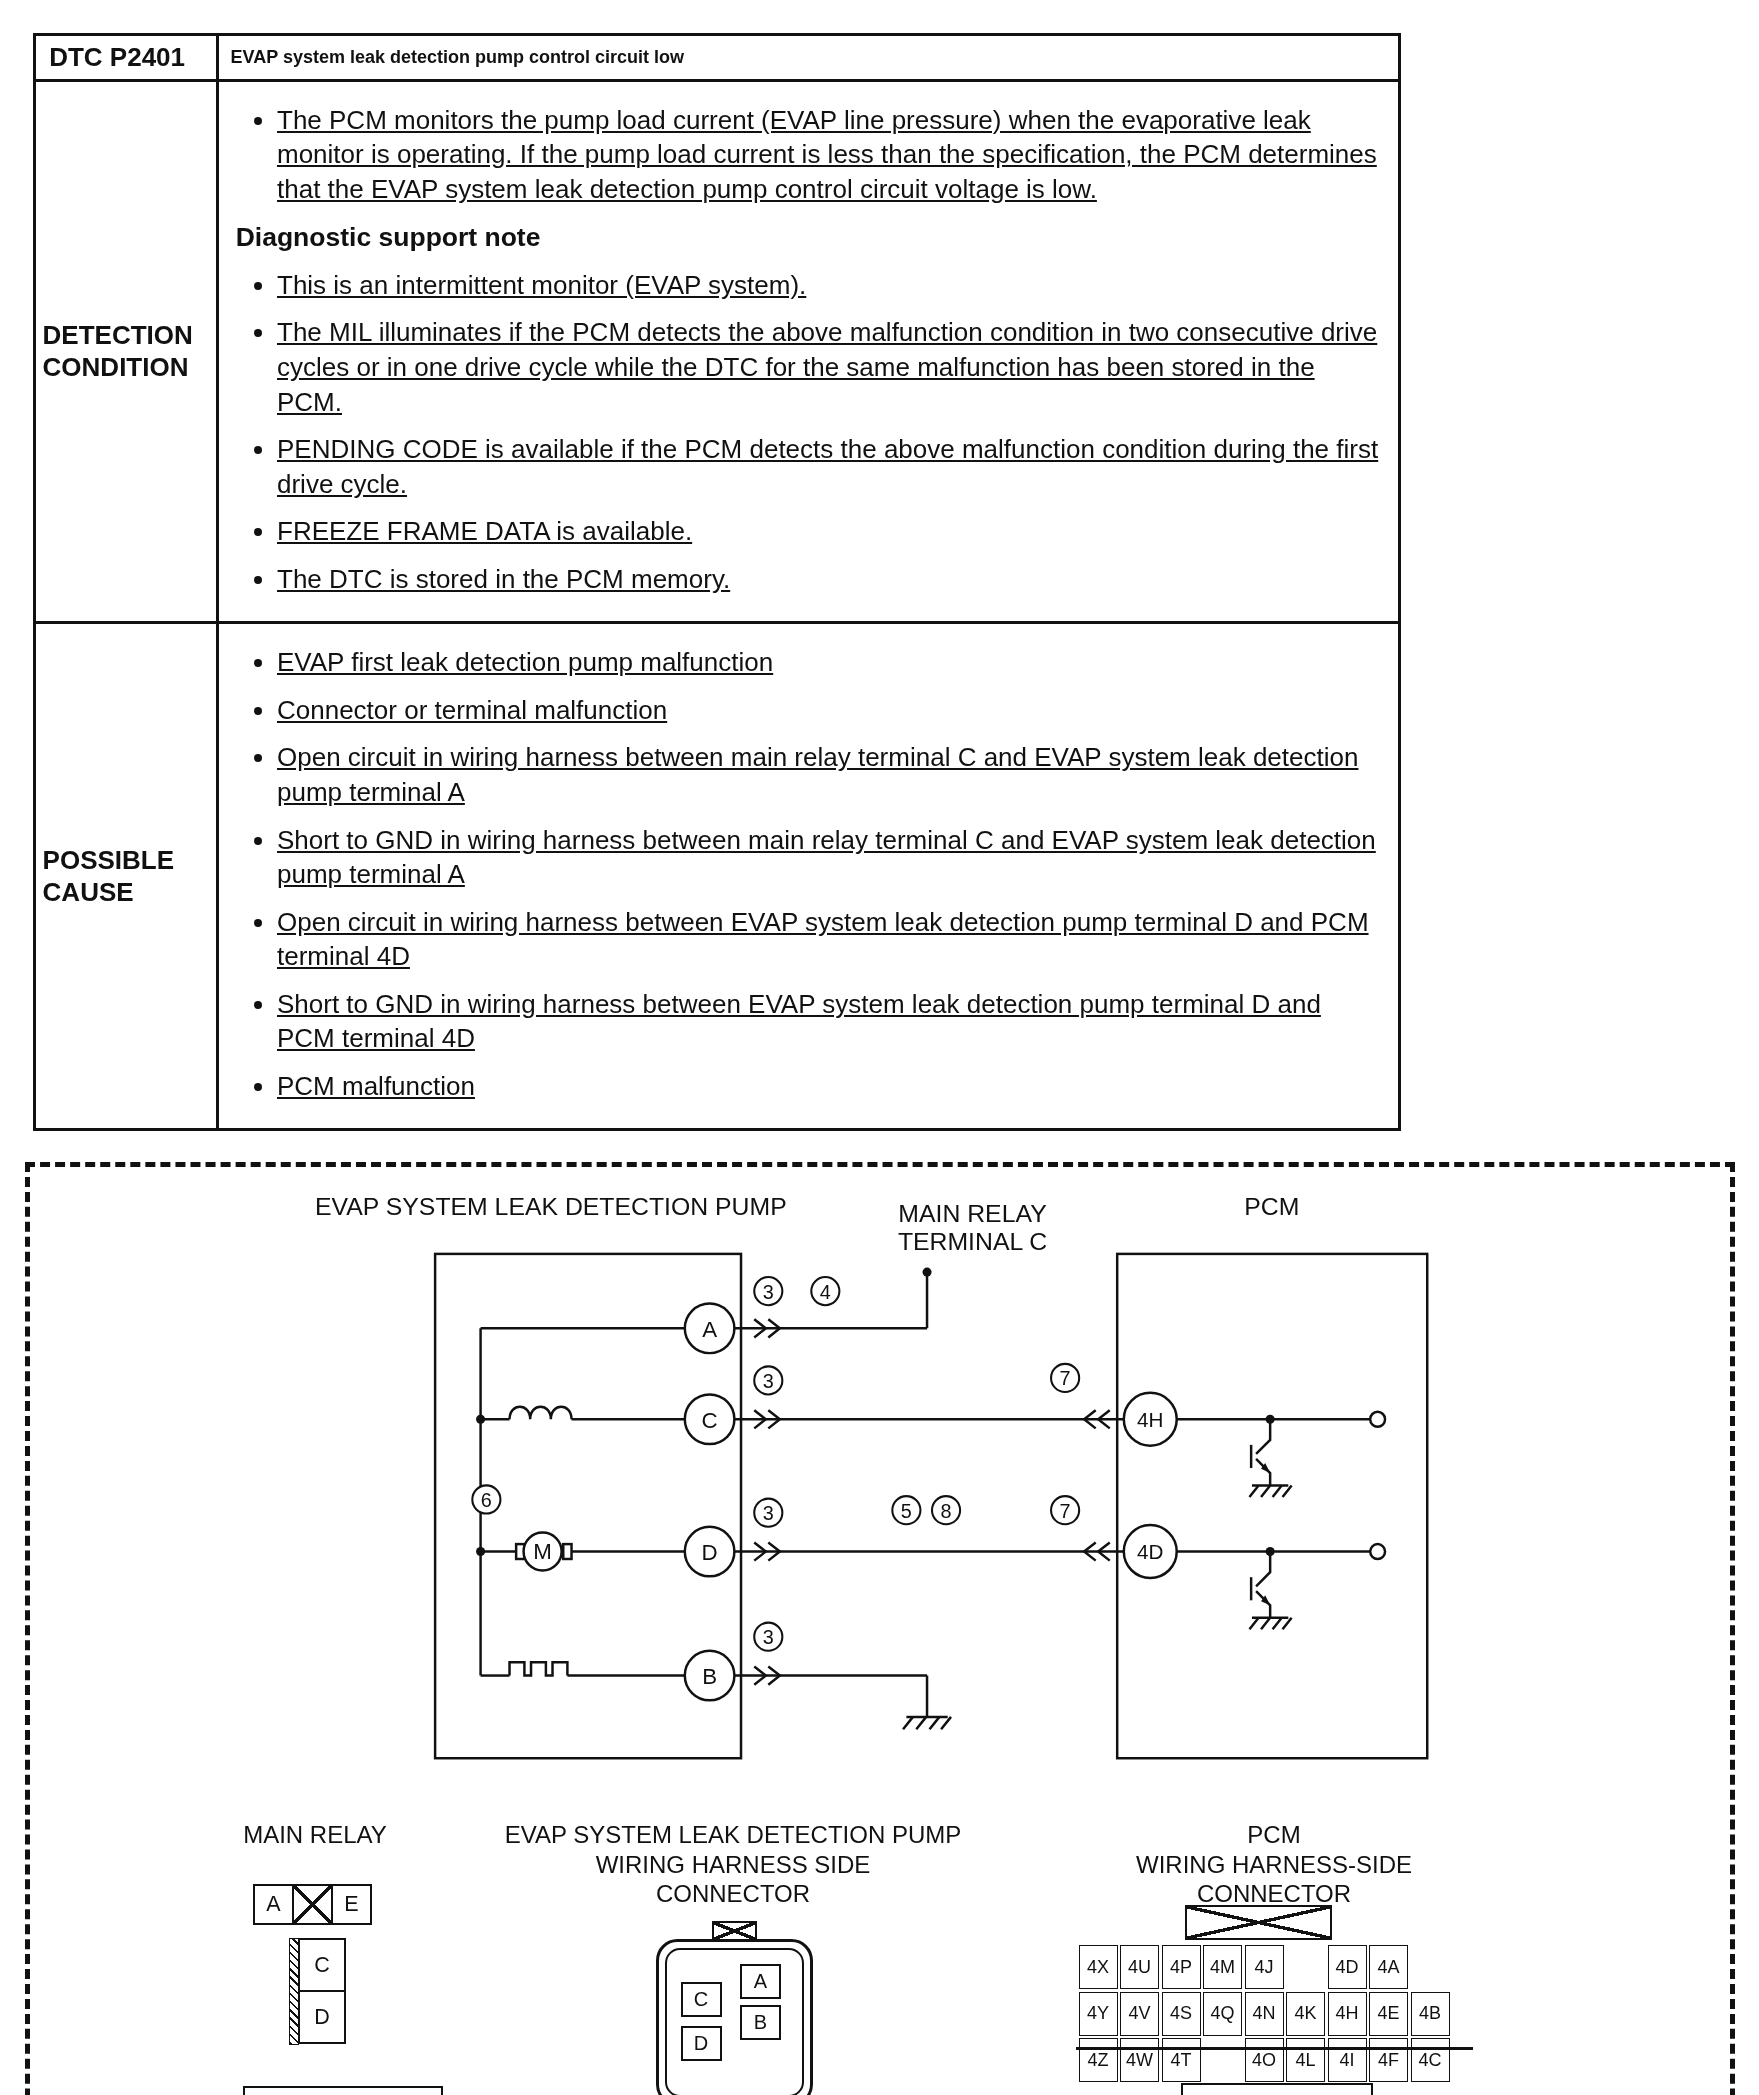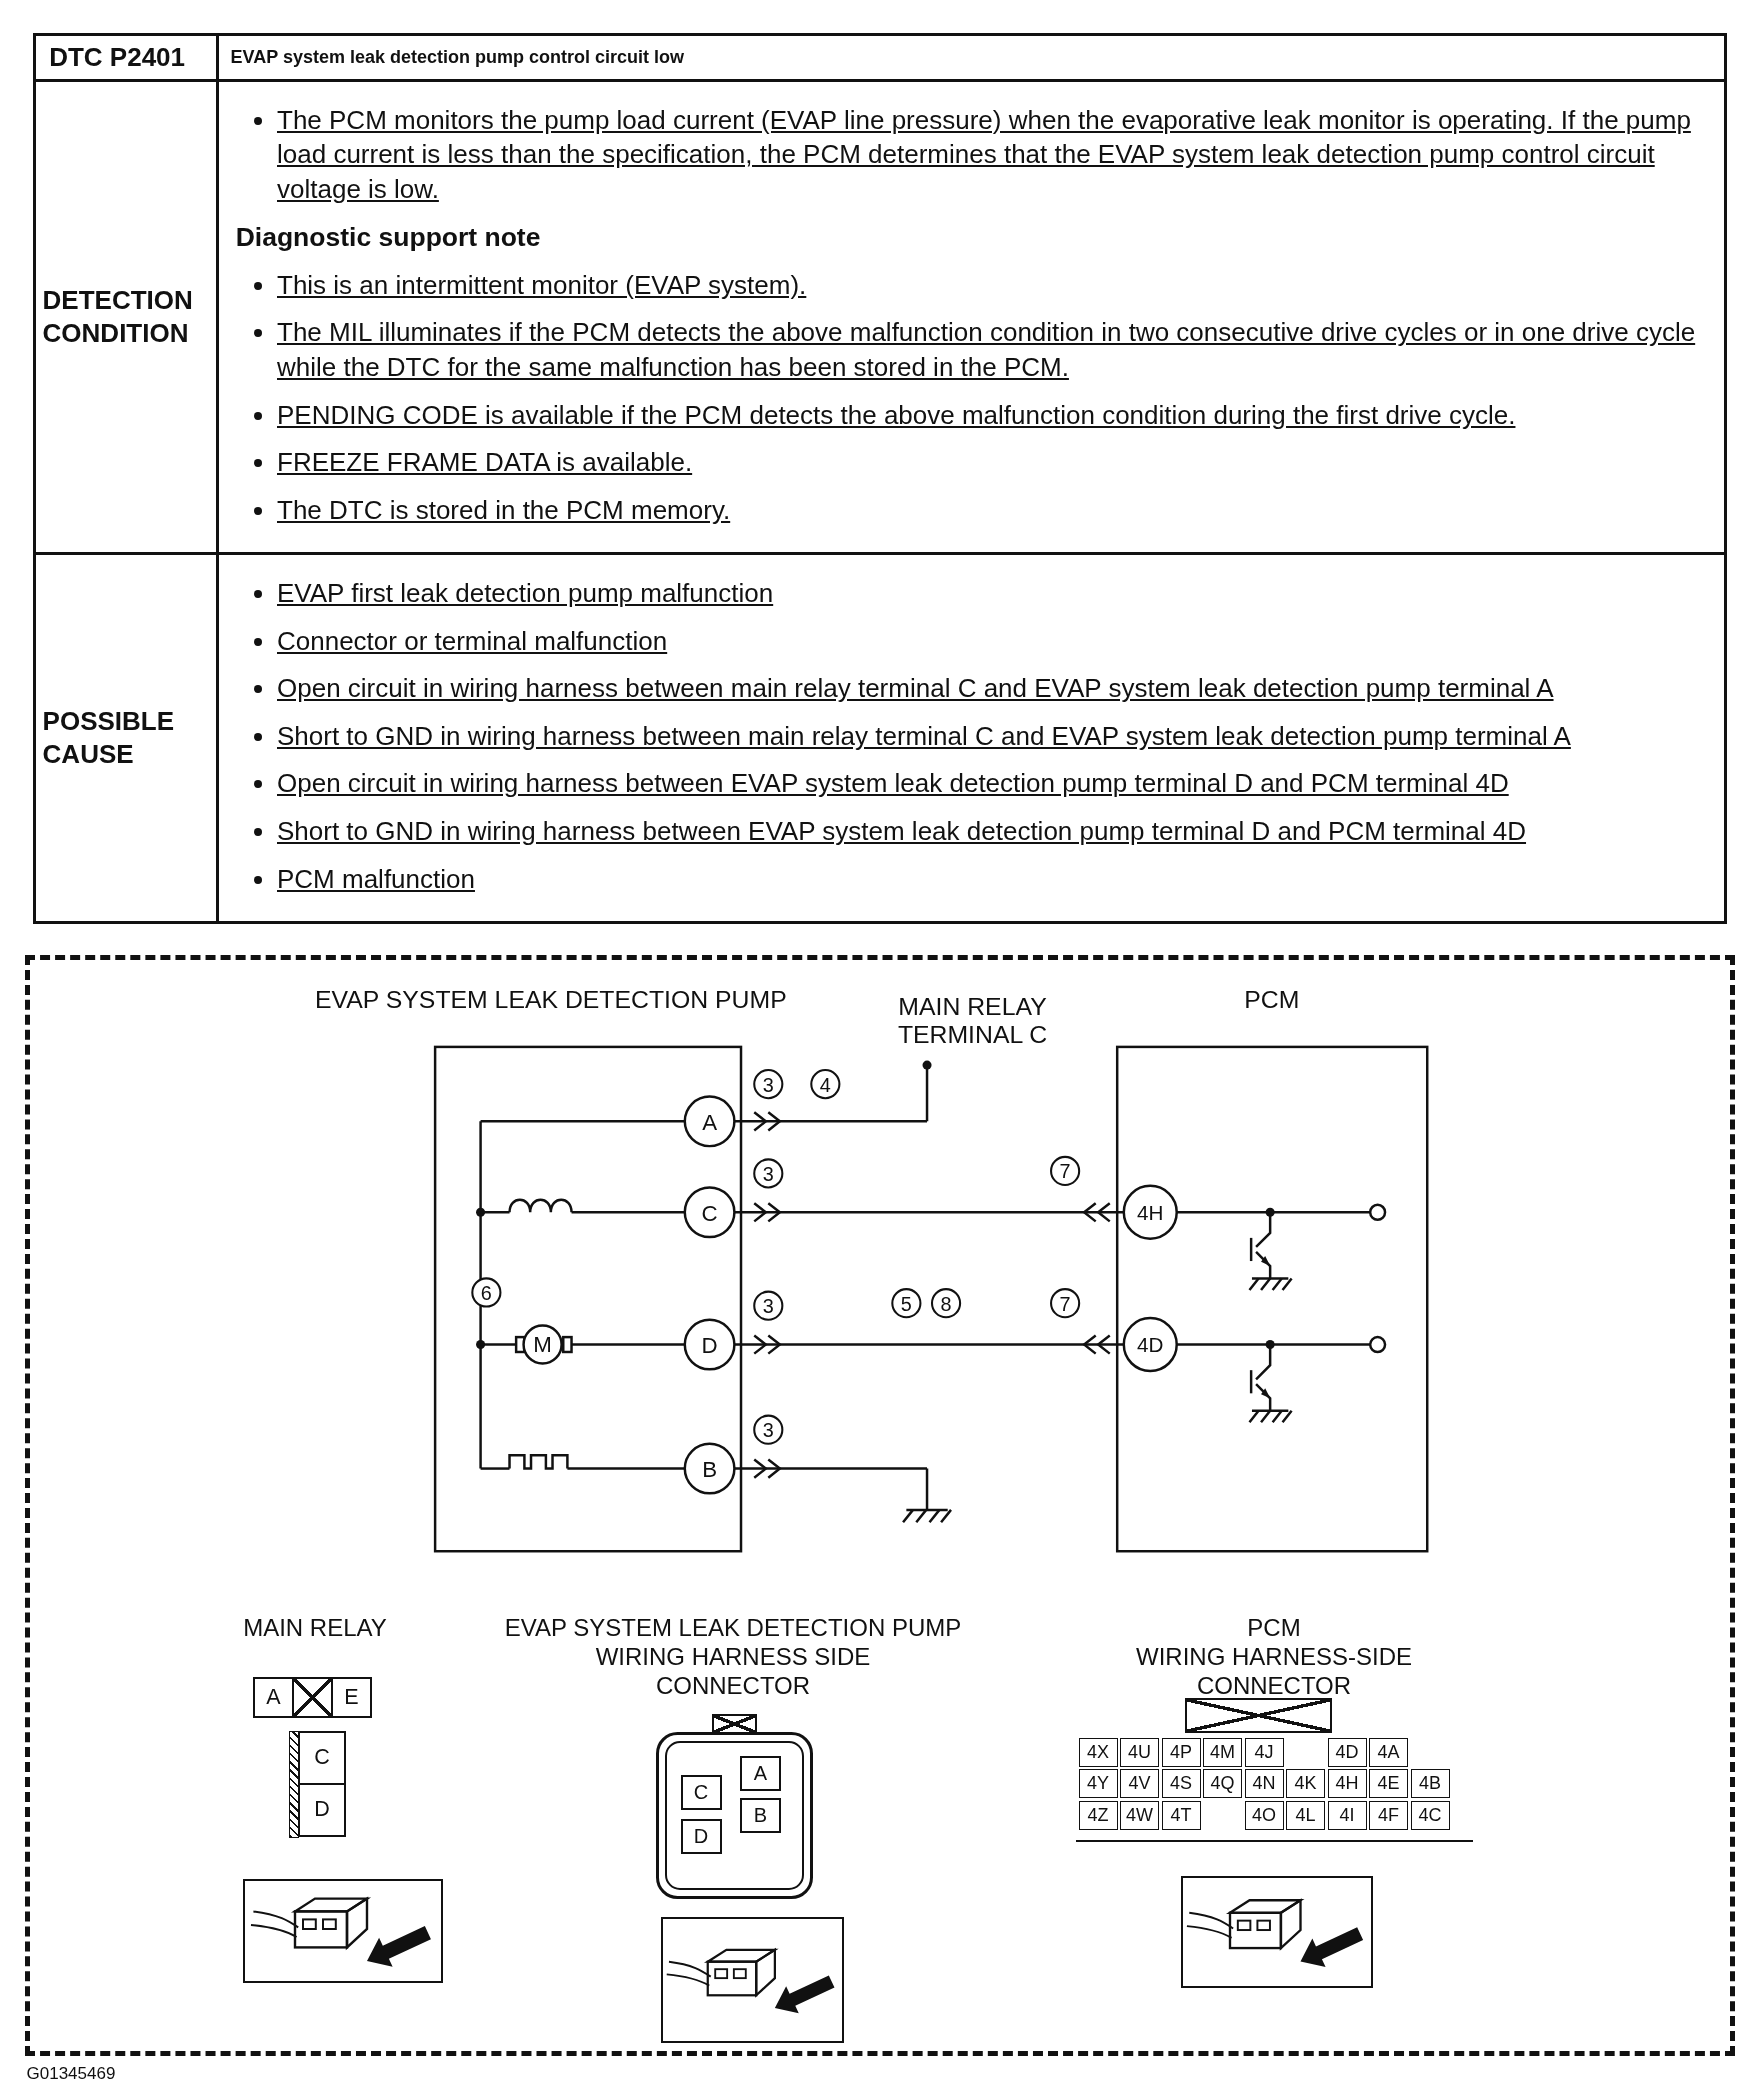--- a/index.html
+++ b/index.html
@@ -7,21 +7,21 @@
   body {
     width: 1760px; height: 2095px;
     font-family: "Liberation Sans", "DejaVu Sans", sans-serif;
     color:#111;
     position: relative;
   }
 
   
   table.dtc {
     border-collapse: collapse;
-    width: 1694px;
+    width: 1368px;
     margin: 33px 0 0 33px;
     table-layout: fixed;
   }
   table.dtc td { border: 3.3px solid #111; }
   td.hd {
     width: 183px;
     text-align: left;
     vertical-align: middle;
     font-weight: bold;
     font-size: 26px;
@@ -97,21 +97,21 @@
     border:2.5px solid #111; background:#fff;
     display:flex; align-items:center; justify-content:center; font-size:20px;
   }
 
   
   .pcm-conn { position:absolute; left:1046px; top:738px; width:397px; height:150px; }
   .pcm-tab  { position:absolute; left:109px; top:0; width:147px; height:35px; border:2.5px solid #111; background-color:#fff; }
   .pcm-rows { position:absolute; left:2.5px; top:40px; }
   .pcm-row  { display:flex; gap:2.5px; margin-bottom:2.5px; }
   .pin {
-    width:39px; height:29px; border:1.7px solid #111; background:#fff;
+    width:39px; height:44px; border:1.7px solid #111; background:#fff;
     display:flex; align-items:center; justify-content:center; font-size:18px;
     flex:0 0 auto;
   }
   .pin.blank { visibility:hidden; }
   .pcm-base { position:absolute; left:0; top:142px; width:397px; height:2.5px; background:#111; }
 
   
   .photo { position:absolute; border:2.5px solid #111; background:#fff; overflow:hidden; }
   .photo svg { display:block; width:100%; height:100%; }
 

